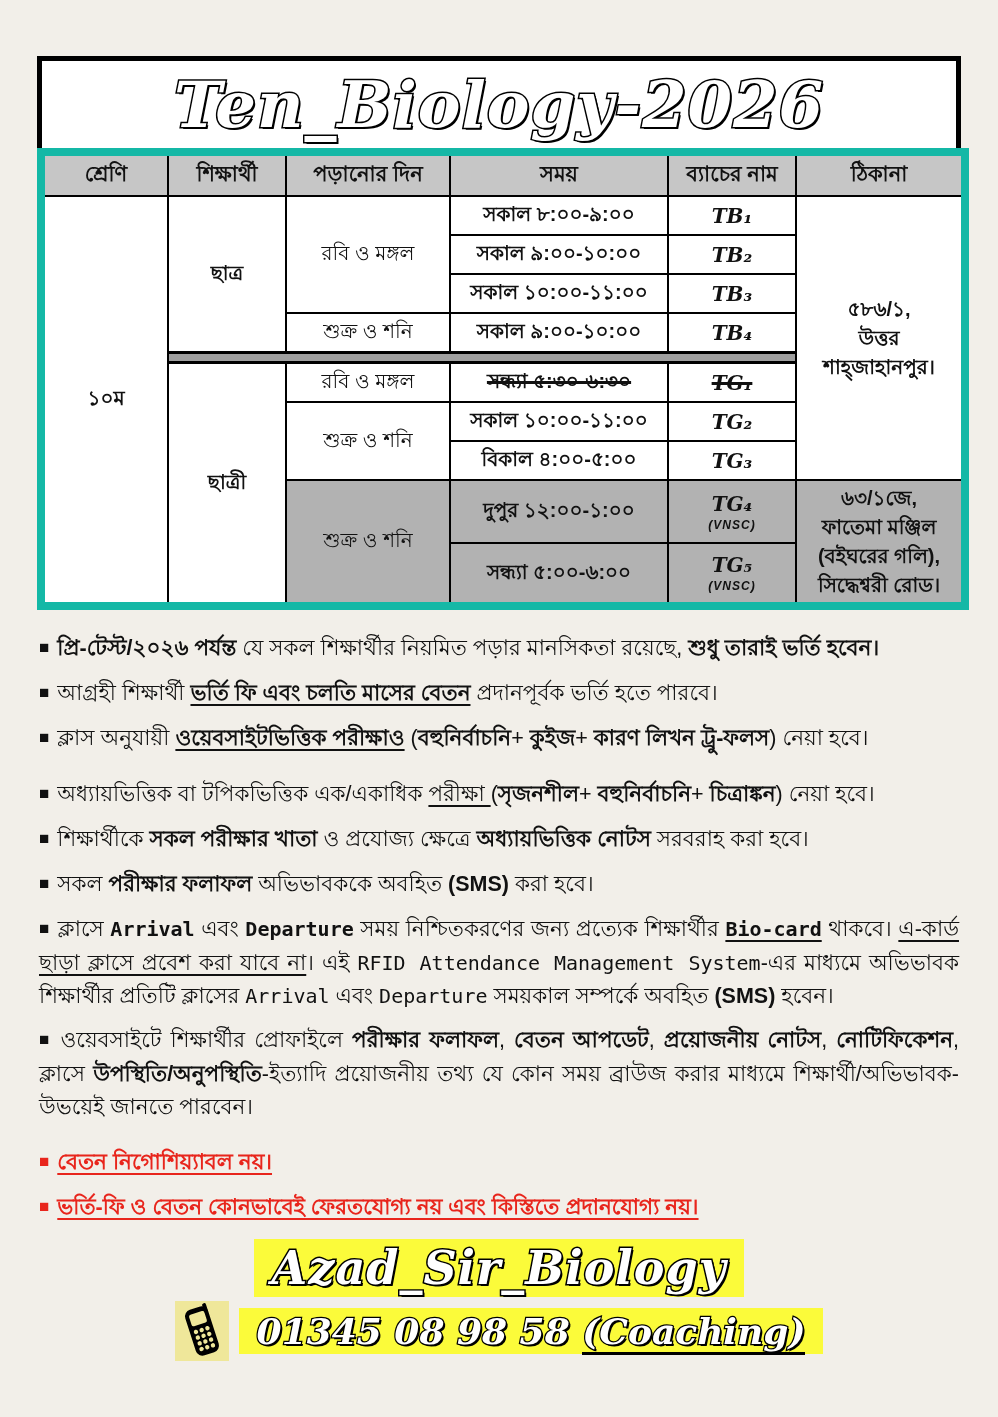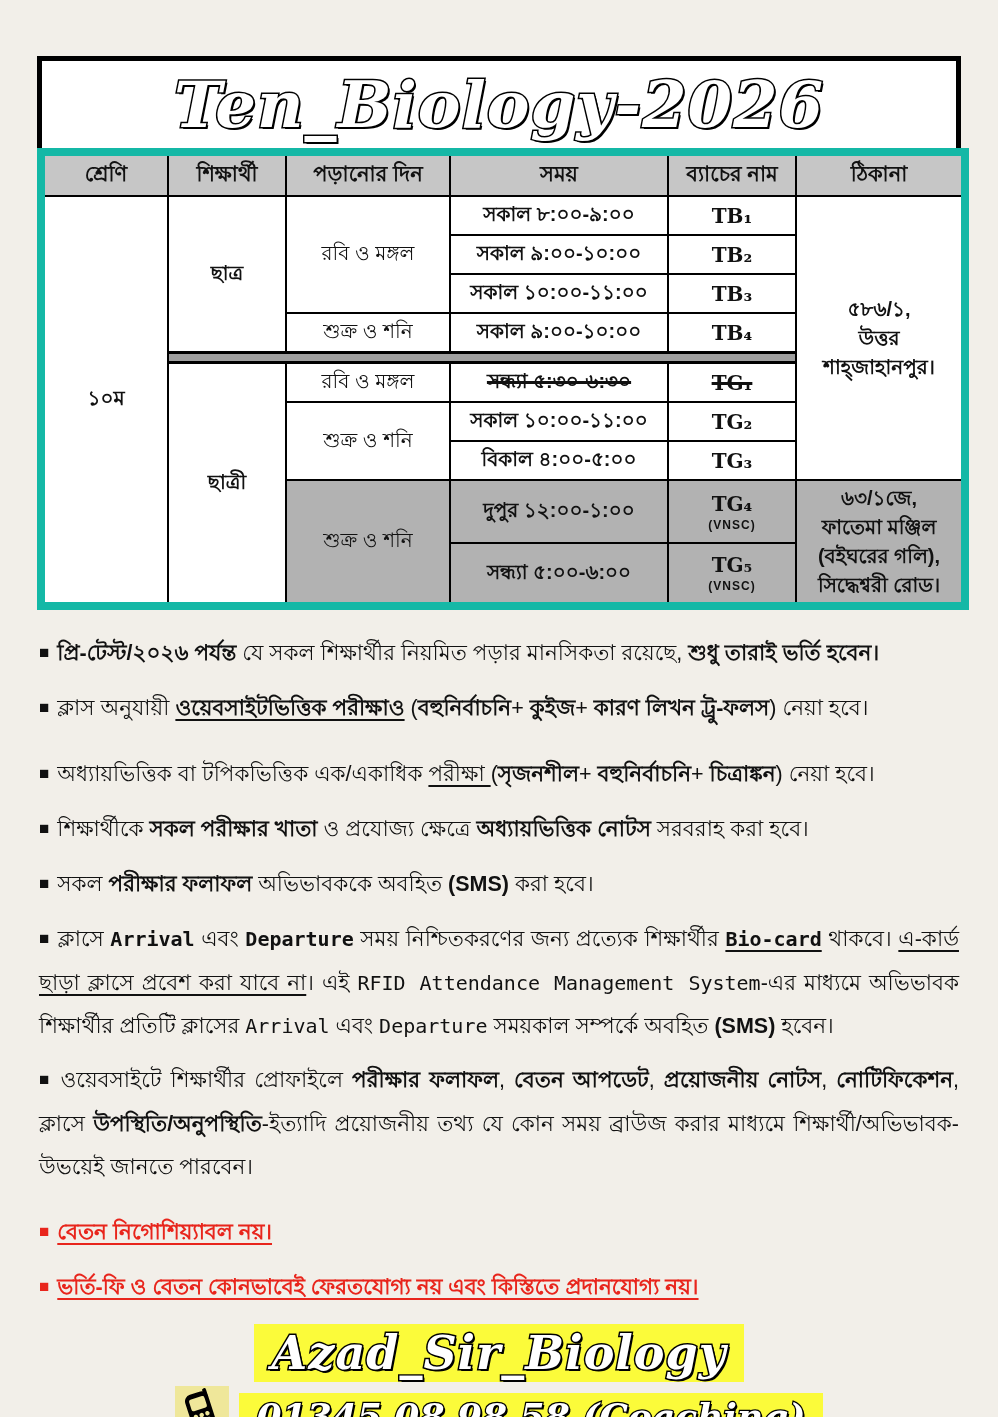--- a/index.html
+++ b/index.html
@@ -55,35 +55,35 @@
   }
   col.c1{width:127px} col.c2{width:118px} col.c3{width:164px}
   col.c4{width:218px} col.c5{width:128px} col.c6{width:169px}
 
   td.class-cell { font-size: 46px; font-weight: bold; background:#fff; }
   td.student-cell { font-size: 34px; font-weight: bold; background:#fff; }
   td.day-cell { font-weight: normal; font-size: 22px; }
   td.time-cell { text-align: left; padding-left: 10px; font-weight: bold; font-size: 20px; }
   td.batch-cell {
     font-family: "DejaVu Serif", serif;
-    font-weight: bold; font-size: 21px;
+    font-weight: bold; font-size: 21px; font-style: italic;
   }
   td.addr-cell { font-weight: bold; font-size: 20px; white-space: pre-line; line-height: 1.45; }
   .vnsc { display:block; font-size: 12px; font-weight: bold; letter-spacing: 1px; margin-top: 2px; font-family:"Liberation Sans",sans-serif; }
   .strike { text-decoration: line-through; text-decoration-thickness: 2.5px; }
   tr.row-tb { height: 38px; }
   tr.sep-row td { height: 10px; padding: 0; background: #9f9f9f; border-top: 3px solid #000; border-bottom: 3px solid #000; }
   td.gray { background: #b2b2b2; }
   tr.row-tg45 { height: 63px; }
 
   
   .notes { margin: 22px 2px 0 2px; }
   .note {
     font-size: 21.5px;
-    line-height: 43px;
+    line-height: 33px;
     margin-bottom: 11px;
     text-align: justify;
   }
   .note .bullet { font-size: 17px; margin-right: 8px; position: relative; top: -2px; }
   .note span.b { font-weight: bold; }
   .note span.u { text-decoration: underline; text-underline-offset: 4px; text-decoration-thickness: 1.5px; }
   .note span.m { font-family: "DejaVu Sans Mono", monospace; font-size: 20px; }
   .note.red { color: #e8251c; }
   .note.red .bullet { color: #e8251c; }
   .note.gap { margin-top: 22px; }
@@ -186,20 +186,23 @@
           <span>TG₅</span>
           <span class="vnsc">(VNSC)</span>
         </td>
       </tr>
     </tbody>
   </table>
 
   <div class="notes">
       <div class="note">
       <span class="bullet">■</span><span class="note-text"><span class="b">প্রি-টেস্ট/২০২৬ পর্যন্ত </span><span>যে সকল শিক্ষার্থীর নিয়মিত পড়ার মানসিকতা রয়েছে, </span><span class="b">শুধু তারাই ভর্তি হবেন।</span></span>
+    </div>
+      <div class="note">
+      <span class="bullet">■</span><span class="note-text"><span>আগ্রহী শিক্ষার্থী </span><span class="b u">ভর্তি ফি এবং চলতি মাসের বেতন</span><span> প্রদানপূর্বক ভর্তি হতে পারবে।</span></span>
     </div>
       <div class="note">
       <span class="bullet">■</span><span class="note-text"><span>ক্লাস অনুযায়ী </span><span class="b u">ওয়েবসাইটভিত্তিক পরীক্ষাও</span><span> (</span><span class="b">বহুনির্বাচনি</span><span>+ </span><span class="b">কুইজ</span><span>+ </span><span class="b">কারণ লিখন ট্রু-ফলস</span><span>) নেয়া হবে।</span></span>
     </div>
       <div class="note gap">
       <span class="bullet">■</span><span class="note-text"><span>অধ্যায়ভিত্তিক বা টপিকভিত্তিক এক/একাধিক </span><span class="u">পরীক্ষা </span><span>(</span><span class="b">সৃজনশীল</span><span>+ </span><span class="b">বহুনির্বাচনি</span><span>+ </span><span class="b">চিত্রাঙ্কন</span><span>) নেয়া হবে।</span></span>
     </div>
       <div class="note">
       <span class="bullet">■</span><span class="note-text"><span>শিক্ষার্থীকে </span><span class="b">সকল পরীক্ষার খাতা</span><span> ও প্রযোজ্য ক্ষেত্রে </span><span class="b">অধ্যায়ভিত্তিক নোটস</span><span> সরবরাহ করা হবে।</span></span>
     </div>

